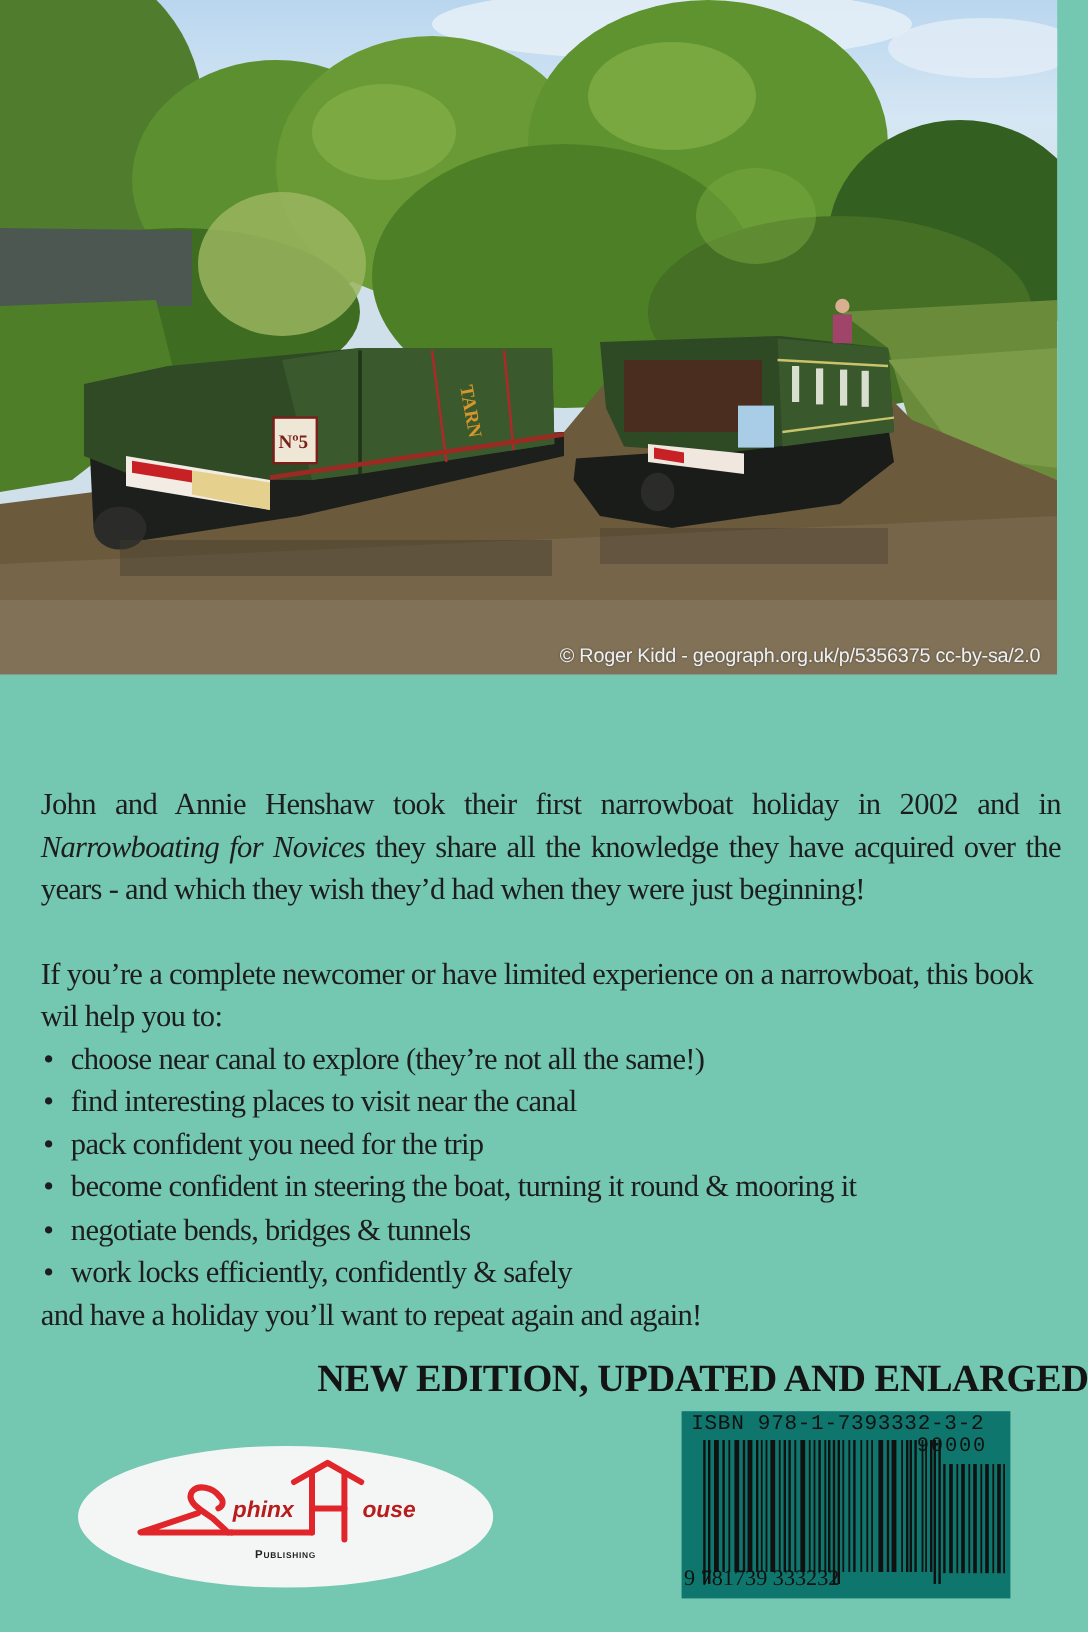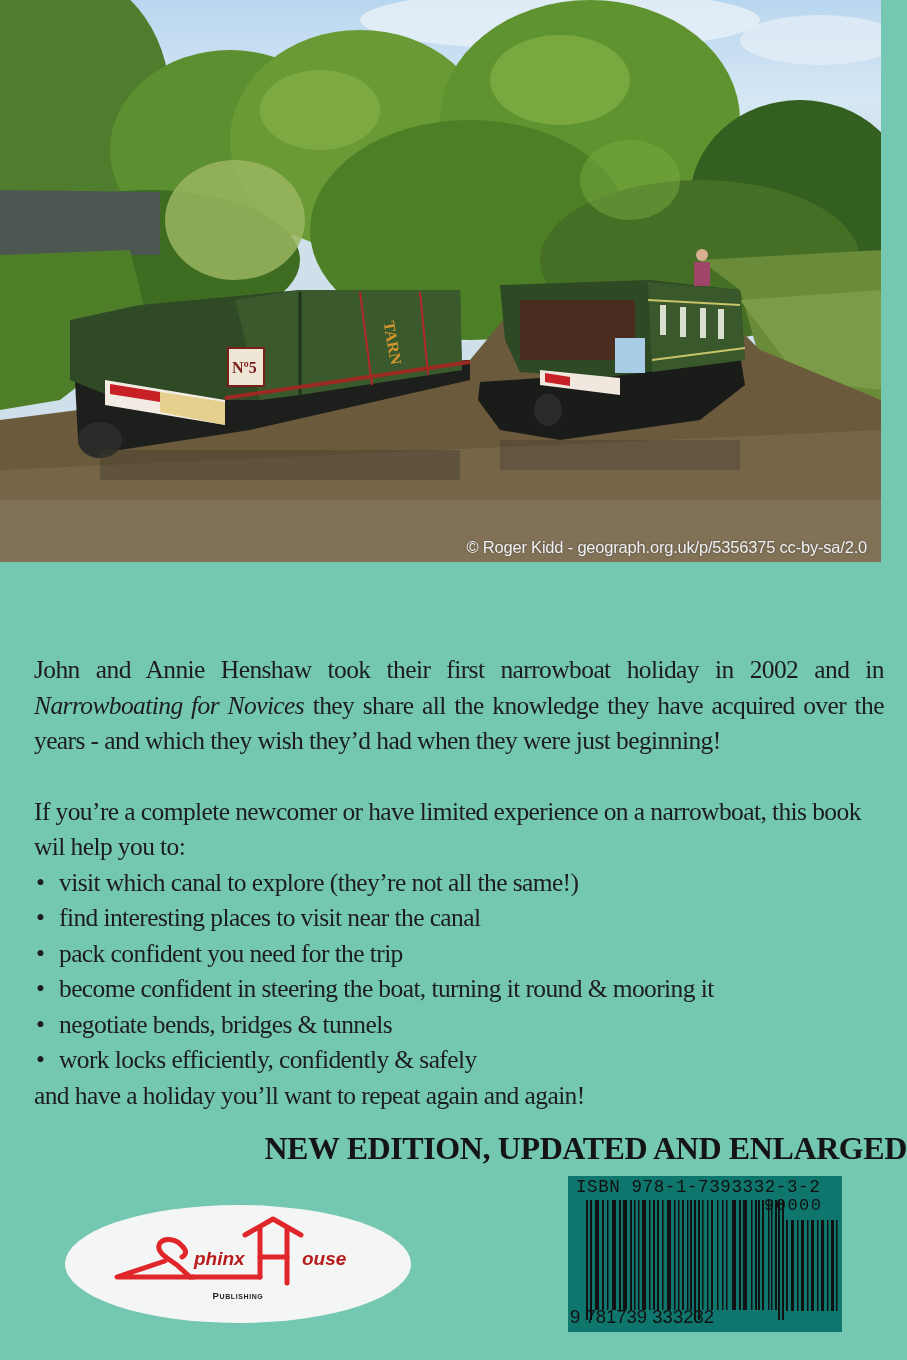--- a/index.html
+++ b/index.html
@@ -87,21 +87,21 @@
       font-family: "Liberation Mono", "DejaVu Sans Mono", monospace;
       font-size: 17.5px; letter-spacing: 0.6px; color: #111;
     }
     .price-code {
       position: absolute; left: 196px; top: 20px;
       font-family: "Liberation Mono", "DejaVu Sans Mono", monospace;
       font-size: 17px; letter-spacing: 1.5px; color: #111;
     }
     .ean-digits {
       position: absolute; left: 2px; top: 130px;
-      font-family: Liberation Sans, sans-serif;
+      font-family: Liberation Serif, serif;
       font-size: 18.5px; color: #111; white-space: pre;
     }
     .barcode svg { position: absolute; left: 0; top: 0; }
   </style>
 </head>
 <body>
 
 <div class="photo">
   <svg width="881" height="562" viewBox="0 0 881 562">
 
@@ -175,21 +175,21 @@
     <rect x="500" y="440" width="240" height="30" fill="#3f3a2c" opacity="0.35"></rect>
   </svg>
   <div class="photo-credit">© Roger Kidd - geograph.org.uk/p/5356375 cc-by-sa/2.0</div>
 </div>
 
 <div class="blurb">
   <p class="intro"><span>John and Annie Henshaw took their first narrowboat holiday in 2002 and in </span><em>Narrowboating for Novices</em><span> they share all the knowledge they have acquired over the years - and which they wish they’d had when they were just beginning!</span></p>
   <div class="gap"></div>
   <p>If you’re a complete newcomer or have limited experience on a narrowboat, this book wil help you to:</p>
   <ul>
-    <li><span class="bullet">•</span><span>visit which canal to explore (they’re not all the same!)</span></li>
+    <li><span class="bullet">•</span><span>choose near canal to explore (they’re not all the same!)</span></li>
     <li><span class="bullet">•</span><span>find interesting places to visit near the canal</span></li>
     <li><span class="bullet">•</span><span>pack confident you need for the trip</span></li>
     <li><span class="bullet">•</span><span>become confident in steering the boat, turning it round &amp; mooring it</span></li>
     <li><span class="bullet">•</span><span>negotiate bends, bridges &amp; tunnels</span></li>
     <li><span class="bullet">•</span><span>work locks efficiently, confidently &amp; safely</span></li>
   </ul>
   <p>and have a holiday you’ll want to repeat again and again!</p>
 </div>
 
 <div class="edition">NEW EDITION, UPDATED AND ENLARGED</div>

